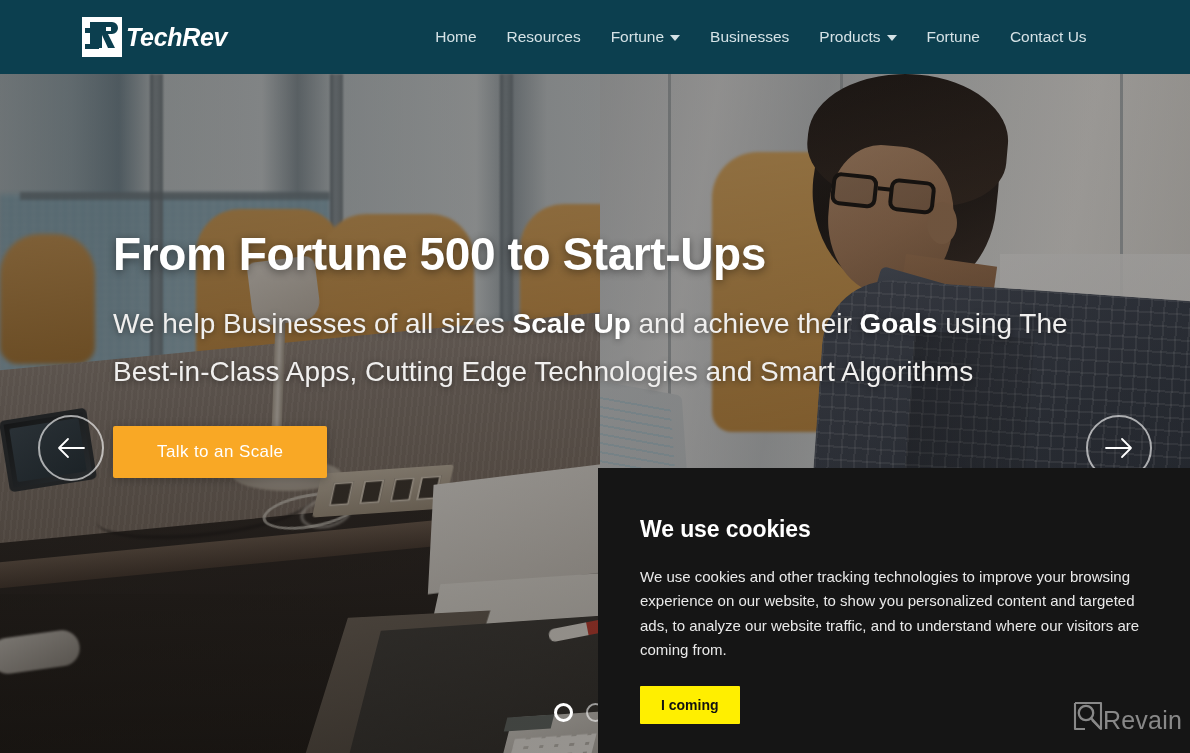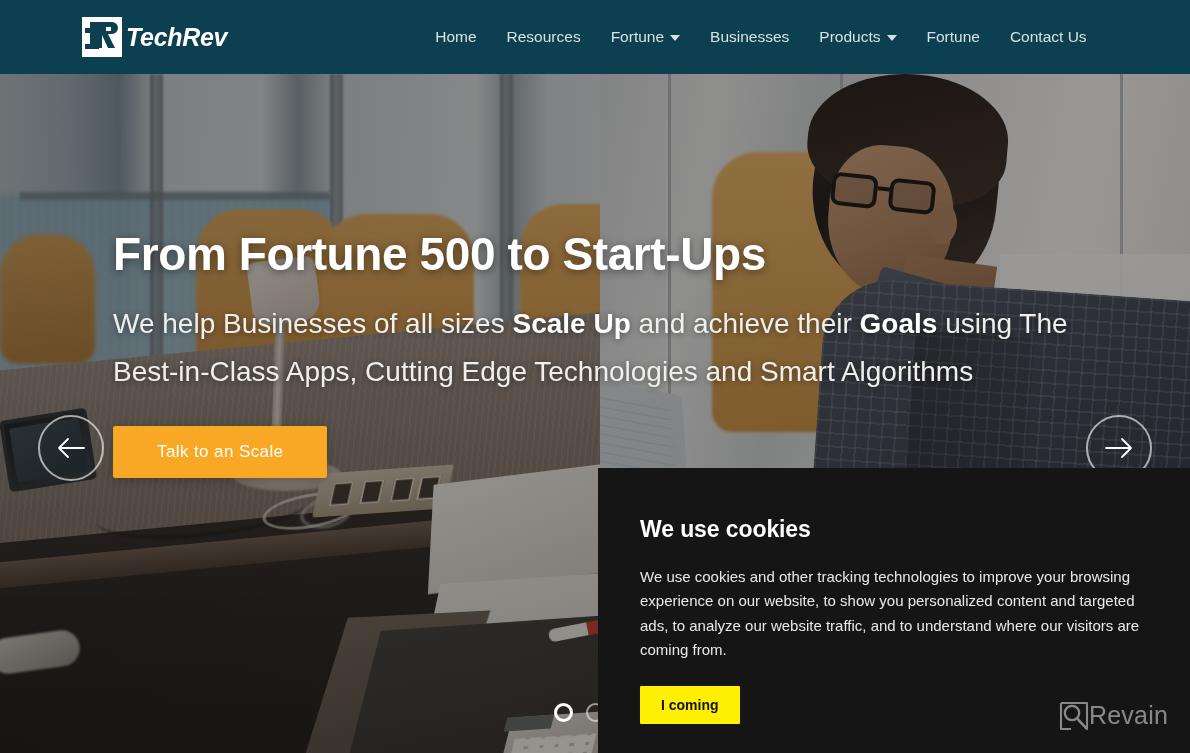--- a/index.html
+++ b/index.html
@@ -417,22 +417,22 @@
   .cookie-actions{ margin-top:24px; display:flex; gap:10px; }
   .cookie-btn{
     background:#ffef00; color:#111111;
     font-size:14px; font-weight:bold;
     border:none; padding:11px 21px; cursor:pointer; border-radius:1px;
     font-family:"Liberation Sans", sans-serif;
   }
 
   
   .watermark{
-    position:absolute; right:22px; bottom:18px; z-index:70;
-    display:flex; align-items:flex-start; 
+    position:absolute; right:8px; bottom:18px; z-index:70;
+    display:flex; align-items:flex-end; 
     opacity:.62;
   }
   .watermark-text{
     color:#cfcfcf; font-size:25px; letter-spacing:.2px;
   }
 </style>
 </head>
 <body>
 
 <header class="site-header">

